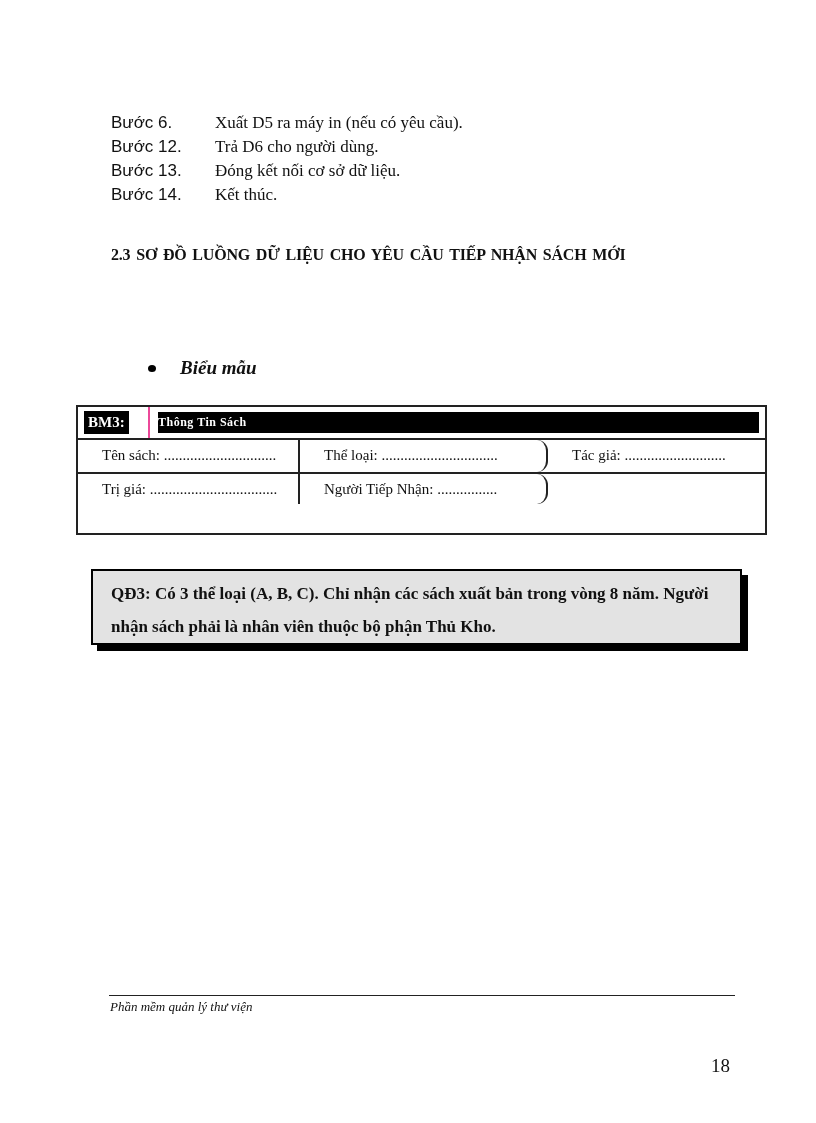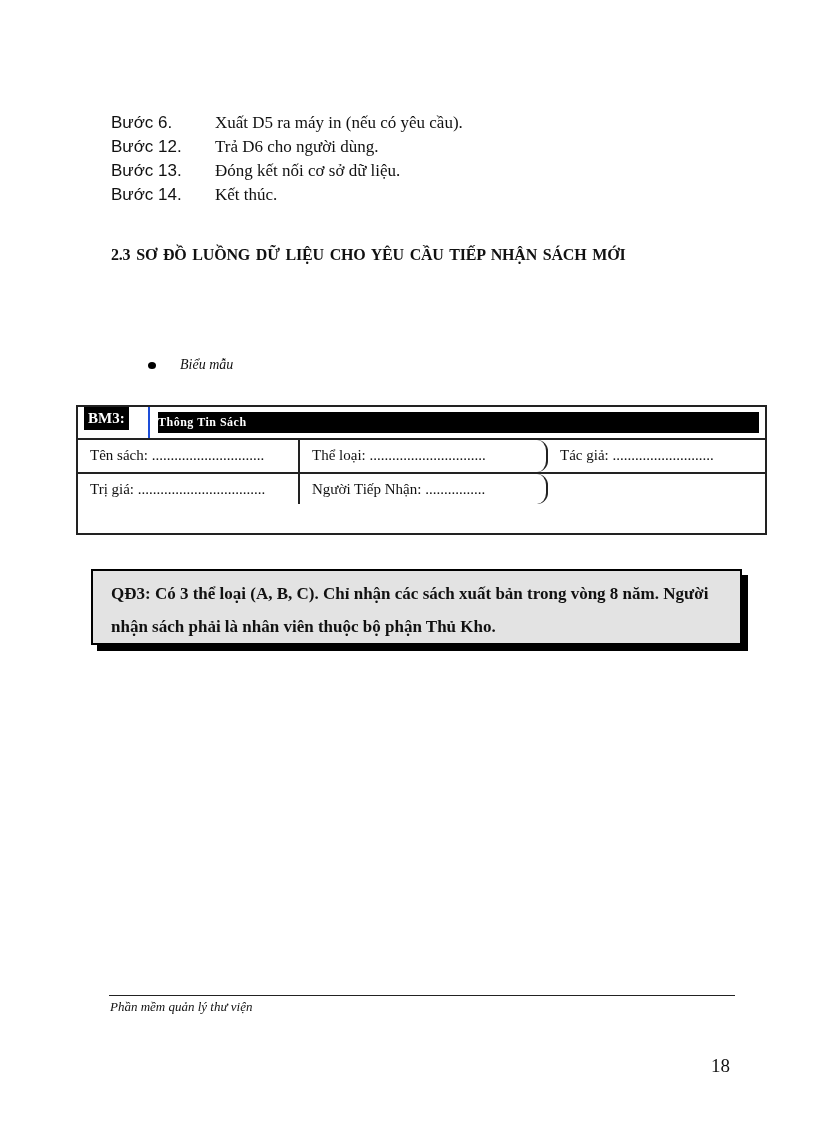--- a/index.html
+++ b/index.html
@@ -12,41 +12,41 @@
   .step-num { width: 104px; font-family: "Liberation Sans", sans-serif; font-size: 17px; }
   .step-text { font-family: "Liberation Serif", serif; font-size: 17px; }
 
   .section-title {
     position: absolute; left: 111px; top: 246px;
     font-weight: bold; font-size: 16px; letter-spacing: -0.2px; word-spacing: 2px;
   }
 
   .bullet-row { position: absolute; left: 148px; top: 357px; display: flex; align-items: center; }
   .bullet { width: 8px; height: 7px; border-radius: 50%; background: #000; margin-right: 24px; }
-  .bullet-label { font-style: italic; font-weight: normal; font-size: 14px; }
+  .bullet-label { font-style: italic; font-weight: bold; font-size: 19px; }
 
   .form-table {
     position: absolute; left: 76px; top: 405px; width: 691px; height: 130px;
     border: 2px solid #222; box-sizing: border-box;
   }
   .form-header { display: flex; height: 33px; border-bottom: 2px solid #222; box-sizing: border-box; }
-  .form-code-cell { width: 72px; border-right: 2px solid #1d4ed8; display: flex; align-items: flex-start; padding-left: 6px; box-sizing: border-box; }
+  .form-code-cell { width: 72px; border-right: 2px solid #ec4899; display: flex; align-items: center; padding-left: 6px; box-sizing: border-box; }
   .form-code {
     background: #000; color: #fff; font-weight: bold; font-size: 15px;
     padding: 2px 4px; line-height: 19px;
   }
   .form-title-cell { flex: 1; padding: 5px 6px 5px 8px; box-sizing: border-box; display: flex; }
   .form-title {
     flex: 1; background: #000; color: #fff; font-weight: bold; font-size: 12px;
     text-align: left; line-height: 20px; letter-spacing: 0.5px;
   }
   .form-row { display: flex; height: 32px; box-sizing: border-box; }
   .form-row + .form-row { border-top: 2px solid #222; }
   .form-cell {
-    box-sizing: border-box; font-size: 15px; line-height: 30px; padding-left: 12px;
+    box-sizing: border-box; font-size: 15px; line-height: 30px; padding-left: 24px;
     white-space: nowrap; overflow: hidden;
   }
   .c1 { width: 222px; border-right: 2px solid #222; }
   .c2 { width: 248px; border-right: 2px solid #222; border-radius: 11px; }
   .c3 { flex: 1; }
 
   .rule-box-wrap { position: absolute; left: 91px; top: 553px; width: 562px; height: 82px; margin-top: 16px; }
   .rule-shadow { position: absolute; left: 6px; top: 6px; width: 651px; height: 76px; background: #000; }
   .rule-box {
     position: absolute; left: 0; top: 0; width: 651px; height: 76px; box-sizing: border-box;

